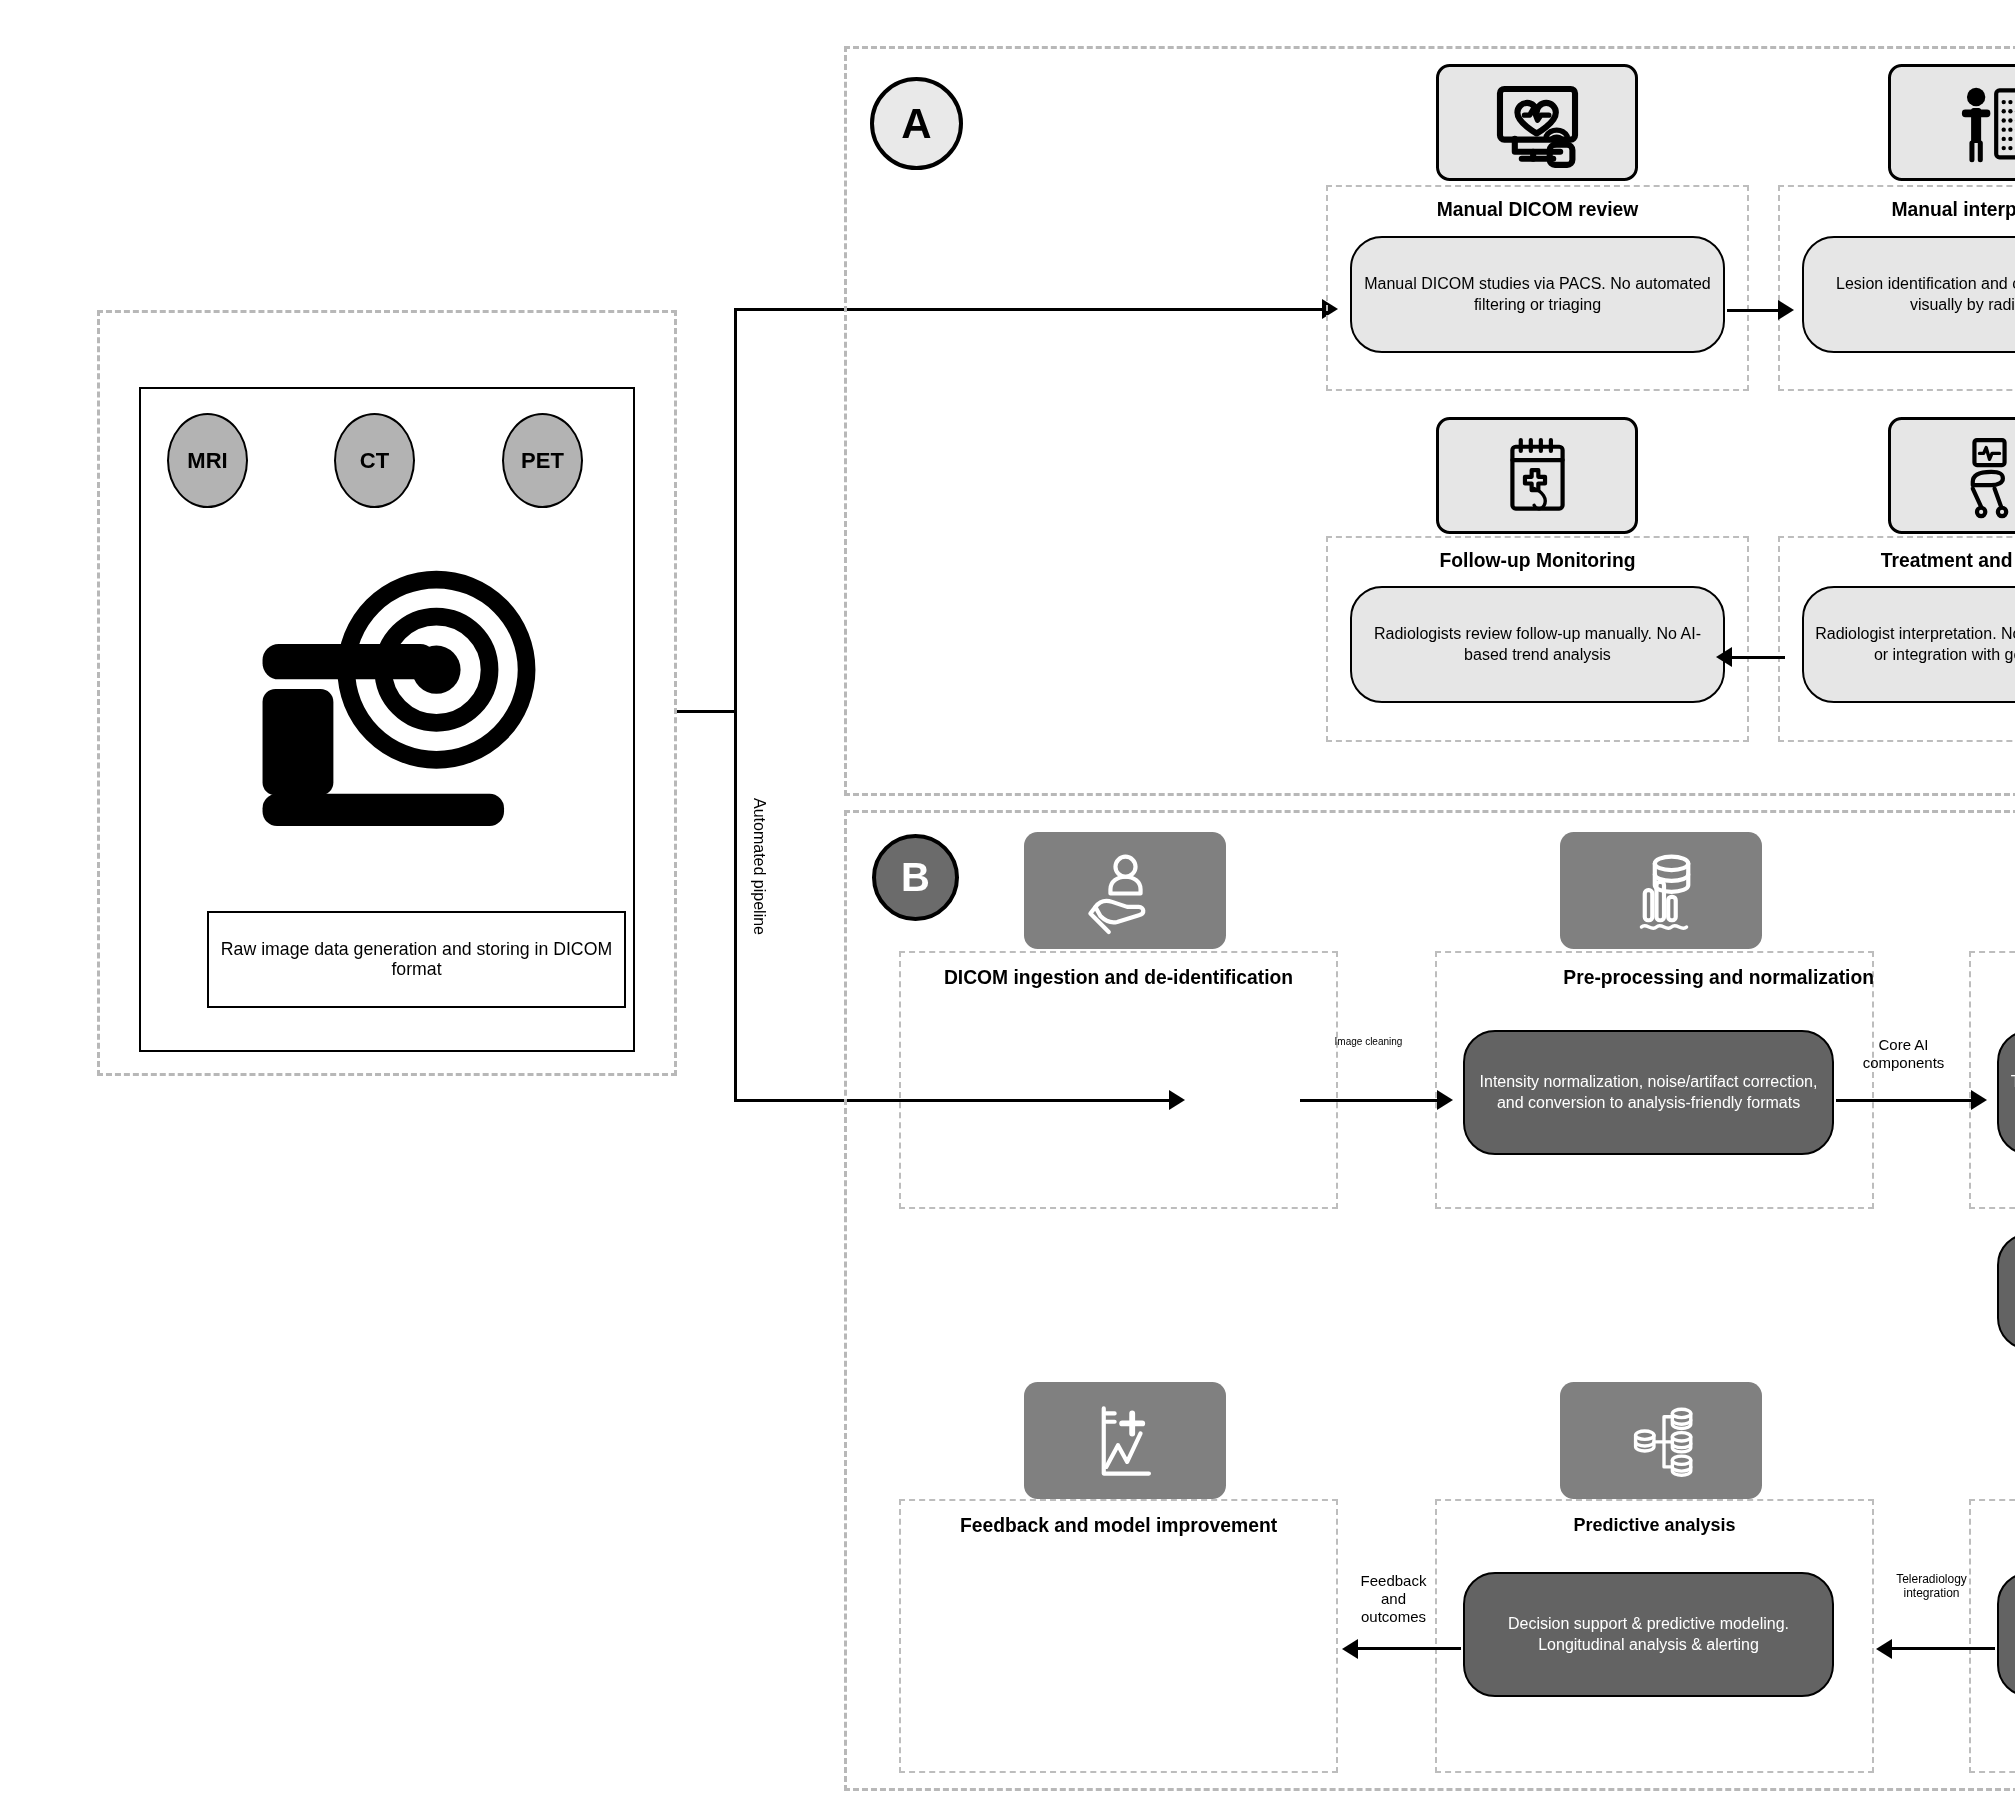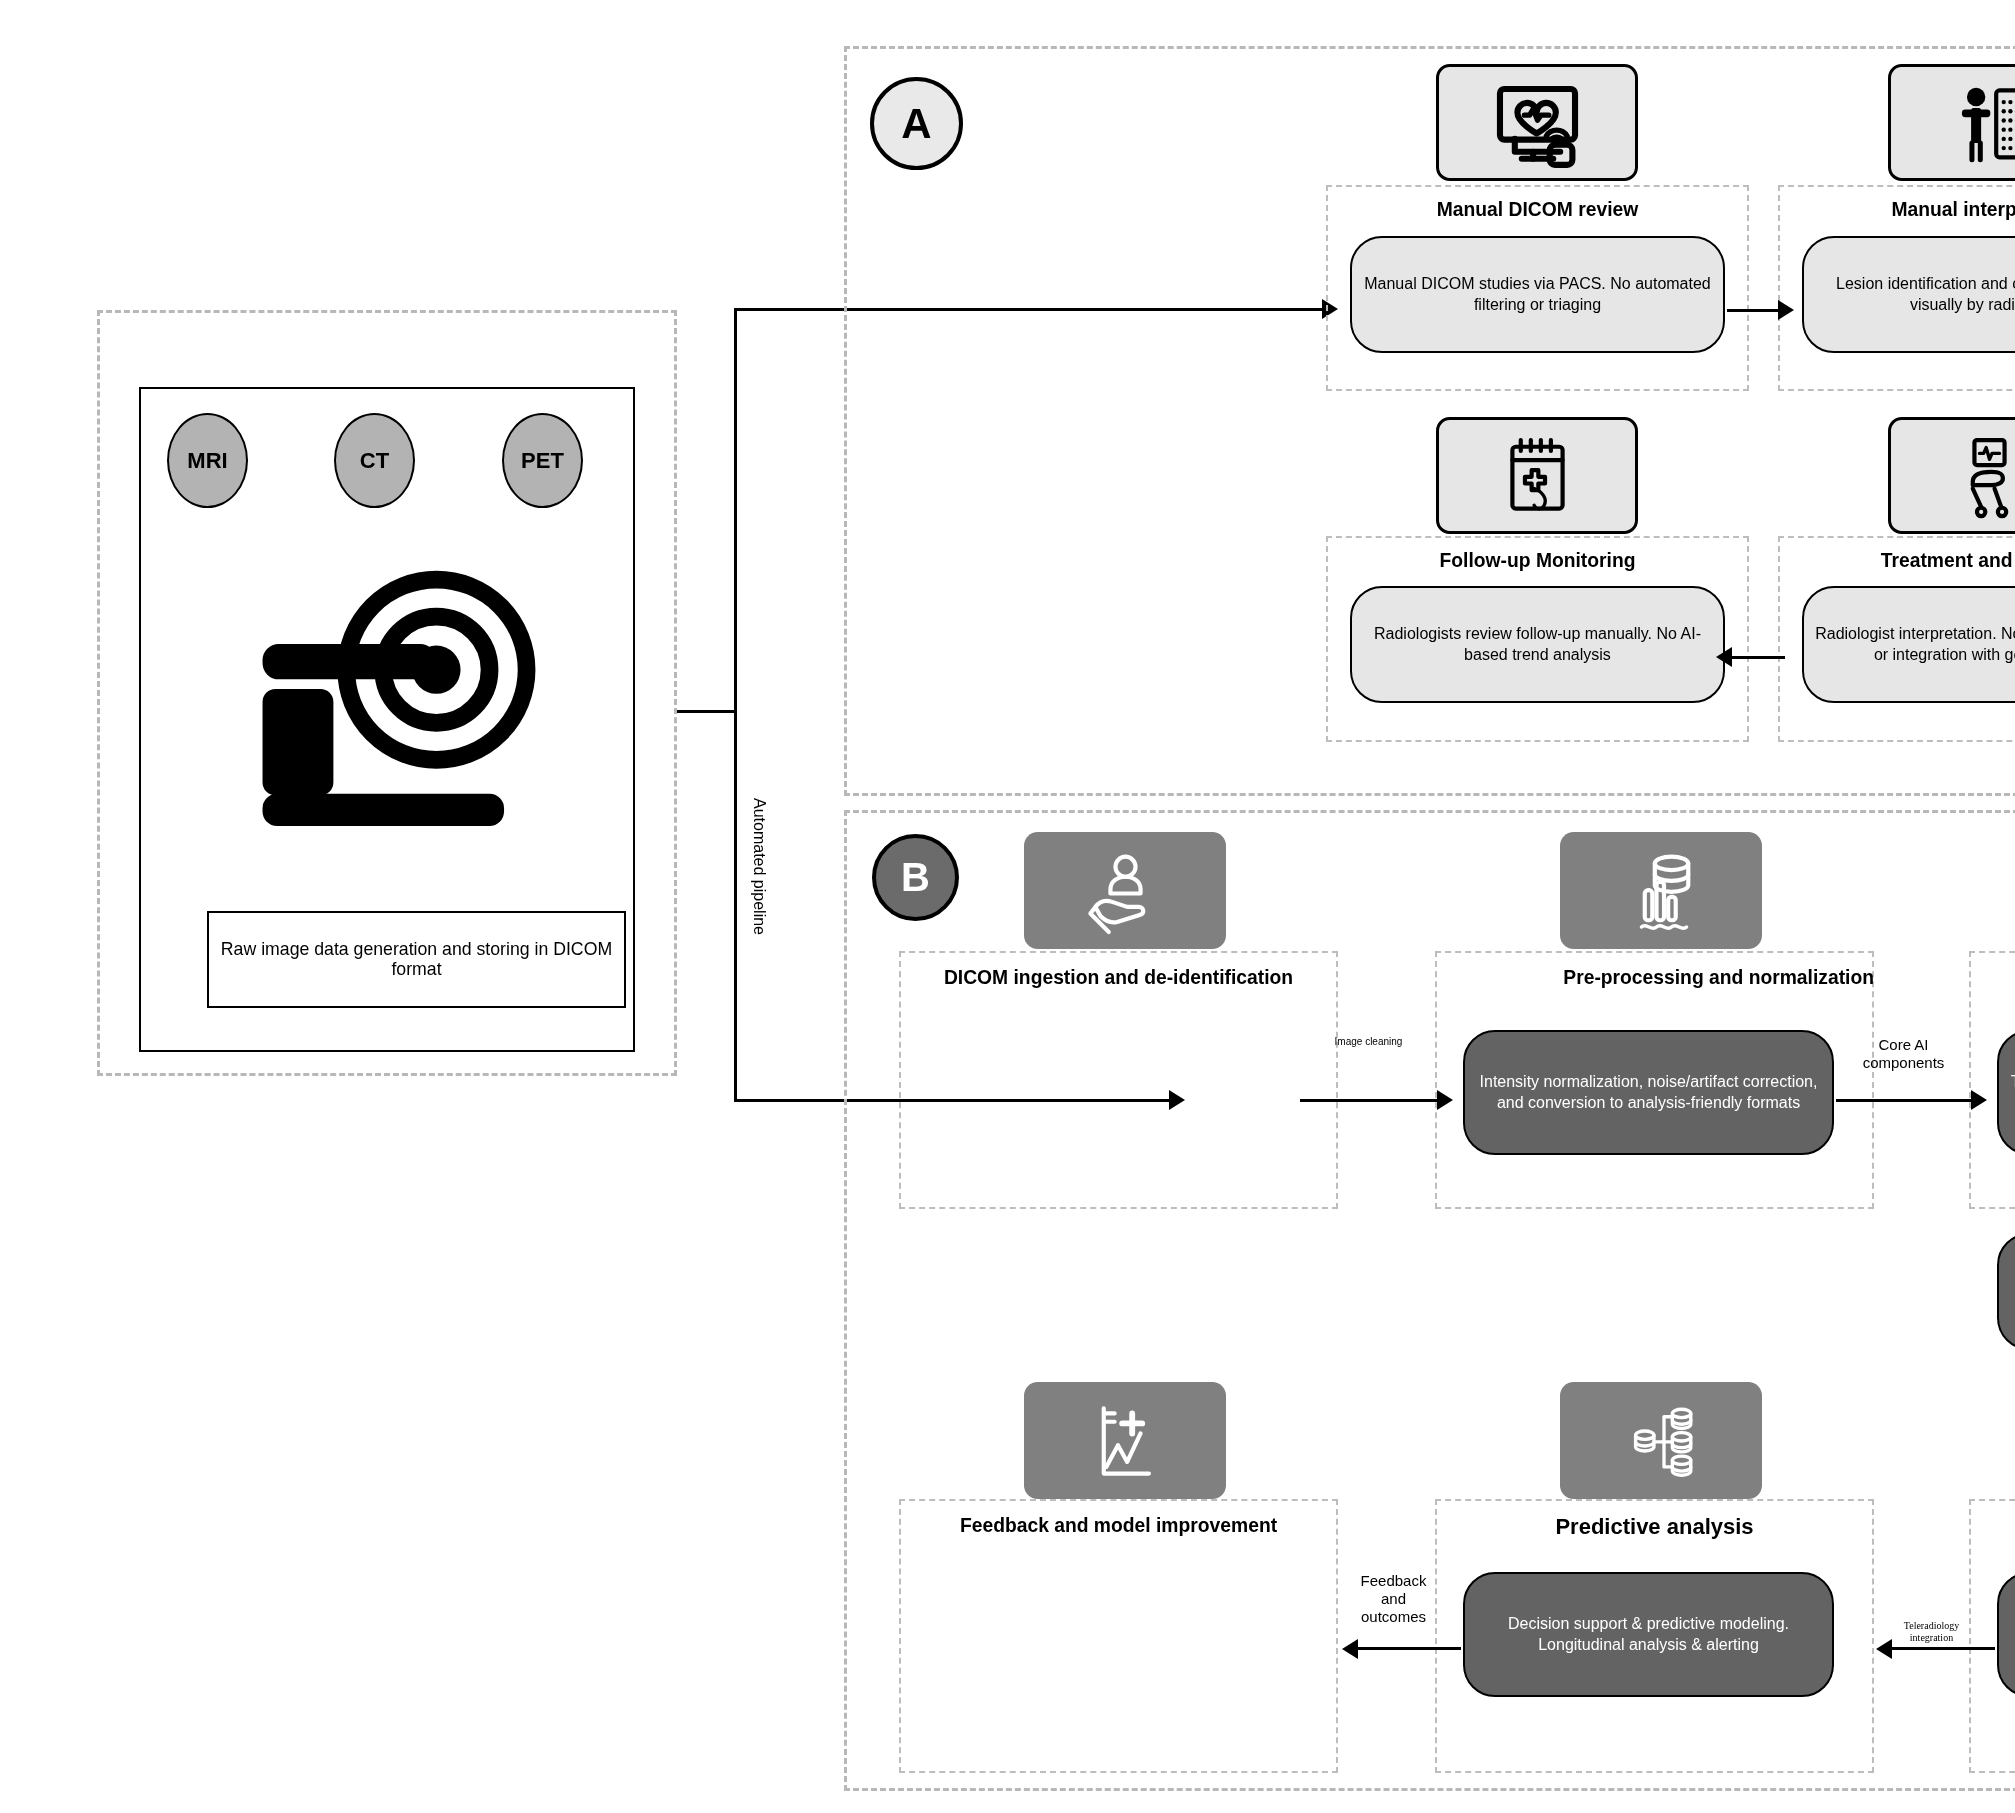--- a/index.html
+++ b/index.html
@@ -281,29 +281,29 @@
         <path d="M73 50 v13 c0 2.8 5 5 11 5 s11 -2.2 11 -5 v-13"></path>
         <path d="M73 58 c0 2.8 5 5 11 5 s11 -2.2 11 -5"></path>
         <ellipse cx="84" cy="78" rx="11" ry="5"></ellipse>
         <path d="M73 78 v13 c0 2.8 5 5 11 5 s11 -2.2 11 -5 v-13"></path>
         <path d="M73 86 c0 2.8 5 5 11 5 s11 -2.2 11 -5"></path>
         <path d="M53 56 h10 M63 26 v60 M63 26 h8 M63 56 h8 M63 86 h8"></path>
       </g>
     </svg>
   </div>
   <div class="abs dash-cell" style="left:1435px;top:1499px;width:439px;height:274px;"></div>
-  <div class="abs step-title" style="left:1435px;top:1515px;width:439px;font-size:22px;">Predictive analysis</div>
+  <div class="abs step-title" style="left:1435px;top:1515px;width:439px;font-size:18px;">Predictive analysis</div>
   <div class="abs cbox dark" style="left:1463px;top:1572px;width:371px;height:125px;font-size:16px;padding:0 10.5px;">Decision support &amp; predictive modeling. Longitudinal analysis &amp; alerting</div>
 
   <div class="abs dash-cell" style="left:1969px;top:1499px;width:439px;height:274px;"></div>
   <div class="abs step-title" style="left:1969px;top:1515px;width:439px;font-size:19.3px;">Secure access</div>
   <div class="abs cbox dark" style="left:1997px;top:1572px;width:371px;height:125px;font-size:16px;padding:0 10.5px;">Processed images and reports are stored and visualized via dashboard</div>
 
   <div class="abs hline" style="left:1892px;top:1647px;width:103px;"></div>
   <div class="abs arrow-l" style="left:1876px;top:1639px;"></div>
-  <div class="abs edge-label" style="left:1883px;top:1620px;width:97px;font-size:10px;font-family:Liberation Serif, serif;">Teleradiology integration</div>
+  <div class="abs edge-label" style="left:1883px;top:1572px;width:97px;font-size:12px;">Teleradiology integration</div>
 
   <div class="abs hline" style="left:1358px;top:1647px;width:103px;"></div>
   <div class="abs arrow-l" style="left:1342px;top:1639px;"></div>
   <div class="abs edge-label" style="left:1348px;top:1572px;width:91px;font-size:15px;">Feedback and outcomes</div>
 
 </div>
 
 
 </body></html>

